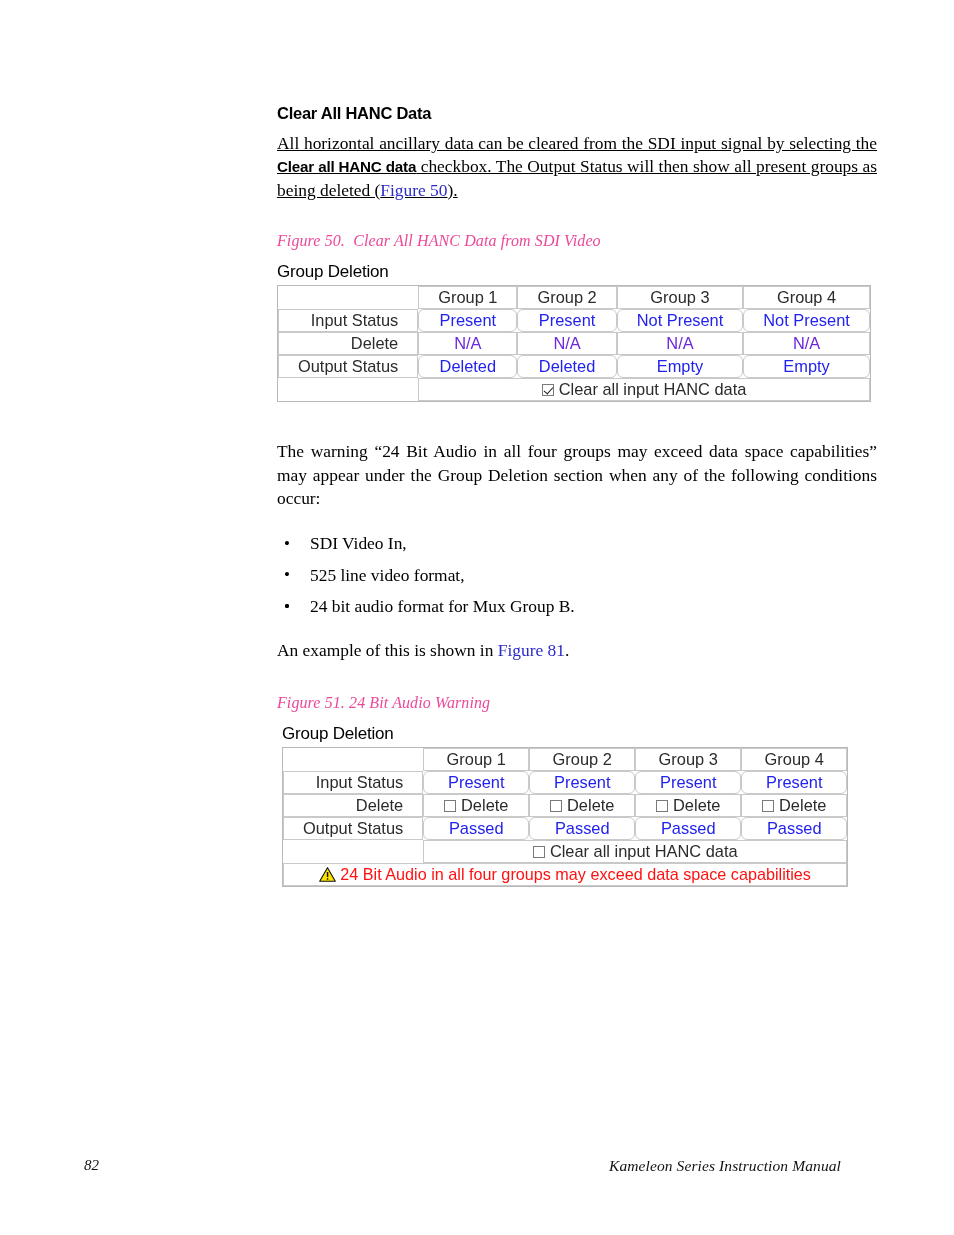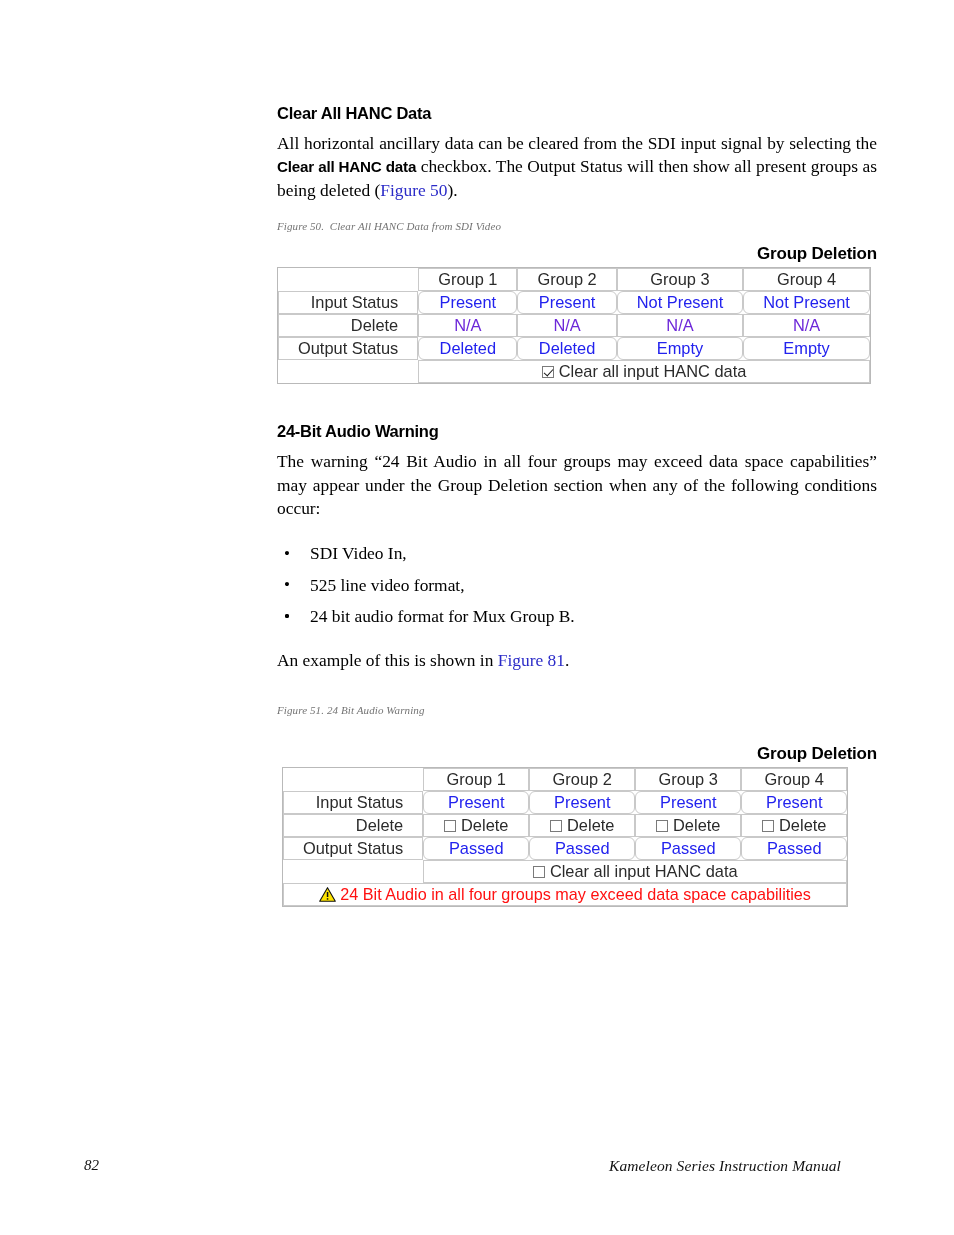--- a/index.html
+++ b/index.html
@@ -65,22 +65,22 @@
     font-family: "Liberation Sans", sans-serif;
     font-weight: bold;
     font-size: 15.2px;
     letter-spacing: -0.2px;
   }
   .xref { color: #2b2bc8; }
 
   .fig-caption {
     font-family: "Liberation Serif", serif;
     font-style: italic;
-    font-size: 11px;
-    color: #737373;
+    font-size: 16px;
+    color: #ec4899;
     margin: 0;
     letter-spacing: 0.1px;
   }
 
   
   ul.bullets {
     list-style: none;
     margin: 0;
     padding: 0;
   }
@@ -96,26 +96,25 @@
     position: absolute;
     left: 7px;
     top: -0.5px;
     font-size: 17px;
     line-height: 23px;
   }
 
   
   .panel-title {
     font-family: "Liberation Sans", sans-serif;
-    font-weight: bold;
+    font-weight: normal;
     font-size: 17px;
     letter-spacing: -0.2px;
     color: #000;
     margin-bottom: 3px;
-    text-align: right;
   }
 
   table.gd {
     border-collapse: separate;
     border-spacing: 0;
     background: #ffffff;
     border: 1px solid #b9b9b9;
     font-family: "Liberation Sans", sans-serif;
     font-size: 16.4px;
     color: #2b2b2b;
@@ -211,21 +210,21 @@
 </head>
 <body>
 
 <div class="page">
 
 
   <div class="content">
 
     <h2 class="section-head">Clear All HANC Data</h2>
 
-    <p class="body-text" style="margin-bottom:18px;"><span>All horizontal ancillary data can be cleared from the SDI input signal by selecting the </span><span class="b-sans">Clear all HANC data</span><span> checkbox. The Output Status will then show all present groups as being deleted (</span><span class="xref">Figure 50</span><span>).</span></p>
+    <p class="body-text" style="margin-bottom:30px;text-decoration:underline;"><span>All horizontal ancillary data can be cleared from the SDI input signal by selecting the </span><span class="b-sans">Clear all HANC data</span><span> checkbox. The Output Status will then show all present groups as being deleted (</span><span class="xref">Figure 50</span><span>).</span></p>
 
     <p class="fig-caption" style="margin-bottom:12px;"><span>Figure 50.</span>&nbsp;&nbsp;<span>Clear All HANC Data from SDI Video</span></p>
 
     <div style="margin-bottom:38px;">
       <div class="panel-title">Group Deletion</div>
 
       <table class="gd">
         <tbody>
             <tr>
           <td class="empty-cell" style="width:116px;"></td>
@@ -258,34 +257,33 @@
         <tr>
           <td class="empty-cell"></td>
           <td class="clearall" colspan="4">
             <span class="cb checked"></span><span class="cb-label">Clear all input HANC data</span>
           </td>
         </tr>
       </tbody>
         </table>
     </div>
 
-    <h2 class="section-head">24-Bit Audio Warning</h2>
 
     <p class="body-text" style="margin-bottom:22px;">The warning “24 Bit Audio in all four groups may exceed data space capabilities” may appear under the Group Deletion section when any of the following conditions occur:</p>
 
     <ul class="bullets">
       <li><span class="dot">•</span><span>SDI Video In,</span></li>
       <li><span class="dot">•</span><span>525 line video format,</span></li>
       <li><span class="dot">•</span></li>
       <li><span class="dot">•</span><span>24 bit audio format for Mux Group B.</span></li>
     </ul>
 
     <p class="body-text nojust" style="margin-top:21px; margin-bottom:31px;"><span>An example of this is shown in </span><span class="xref">Figure 81</span><span>.</span></p>
 
-    <p class="fig-caption" style="margin-bottom:28px;"><span>Figure 51.</span>&nbsp;<span>24 Bit Audio Warning</span></p>
+    <p class="fig-caption" style="margin-bottom:12px;"><span>Figure 51.</span>&nbsp;<span>24 Bit Audio Warning</span></p>
 
     <div style="margin-left:5px;">
       <div class="panel-title">Group Deletion</div>
 
       <table class="gd">
         <tbody>
             <tr>
           <td class="empty-cell" style="width:124px;"></td>
           <td style="width:106px;">Group 1</td>
           <td style="width:106px;">Group 2</td>

